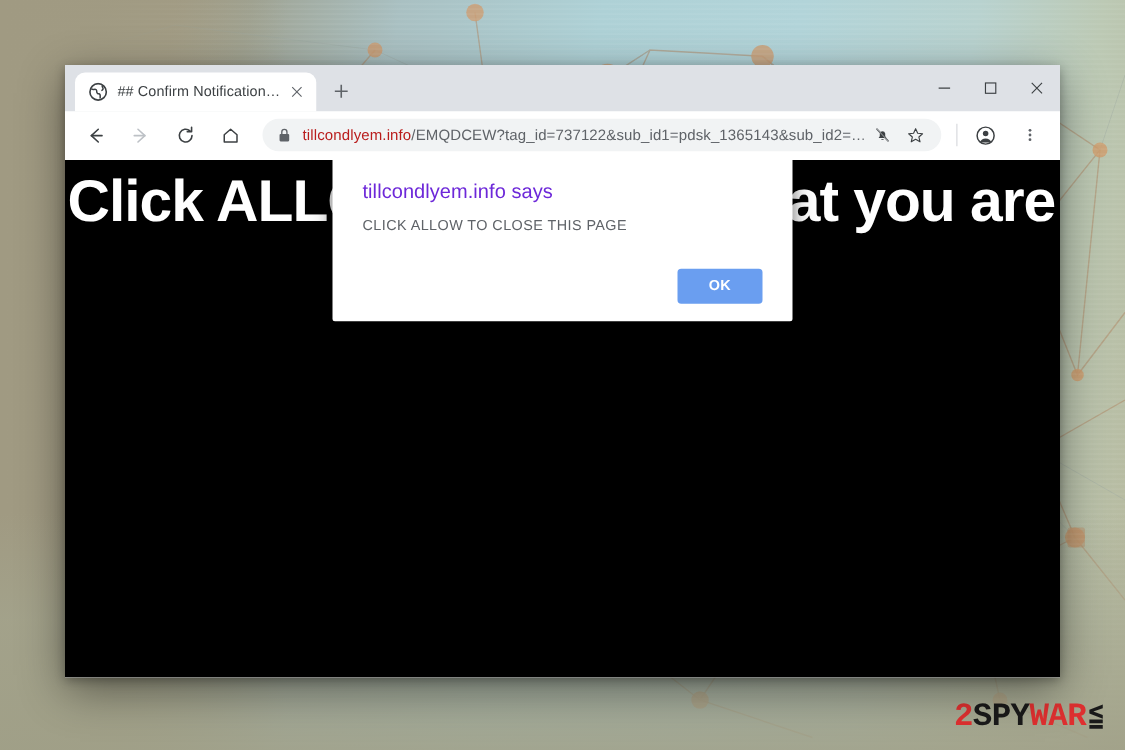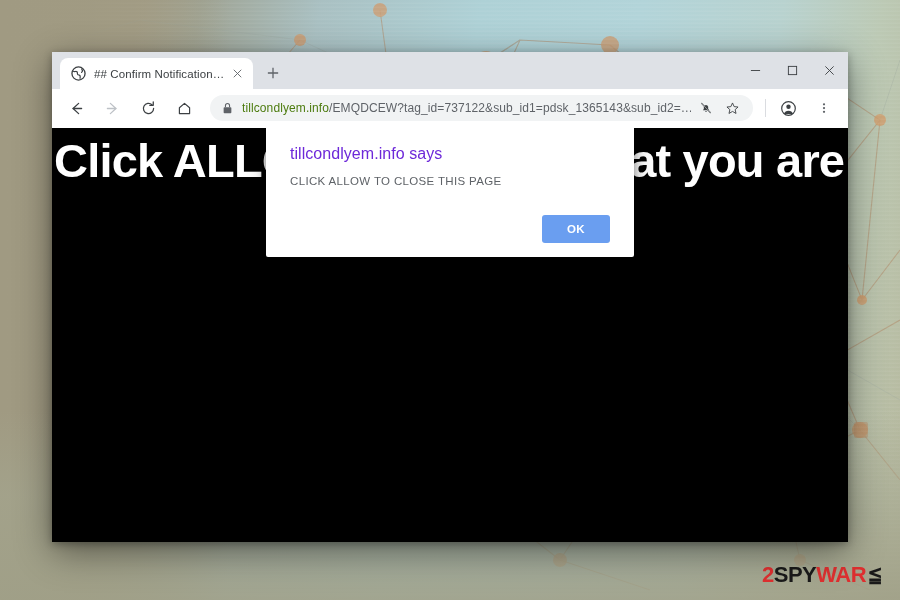--- a/index.html
+++ b/index.html
@@ -67,22 +67,22 @@
     inset: 0;
     width: 900px;
     height: 600px;
   }
 
   
   #watermark {
     position: absolute;
     right: 16px;
     bottom: 14px;
-    font-family: Liberation Sans, sans-serif;
-    font-size: 22px;
+    font-family: Liberation Mono, monospace;
+    font-size: 26px;
     font-weight: bold;
     letter-spacing: -0.5px;
     line-height: 1;
     user-select: none;
     white-space: nowrap;
   }
   #watermark .wm-2    { color: #e03030; }
   #watermark .wm-spy  { color: #1a1a1a; }
   #watermark .wm-war  { color: #e03030; }
   #watermark .wm-e    { color: #1a1a1a; display:inline-block; transform: scaleX(0.8); }
@@ -202,21 +202,21 @@
   #lock-icon { flex: 0 0 11px; margin-right: 9px; display:block; }
   #url-text {
     flex: 1 1 auto;
     font-size: 12px;
     color: #5f6368;
     white-space: nowrap;
     overflow: hidden;
     text-overflow: clip;
     letter-spacing: 0.1px;
   }
-  #url-text .host { color: #4d7c0f; }
+  #url-text .host { color: #b91c1c; }
   .omni-icon {
     flex: 0 0 22px;
     width: 22px; height: 22px;
     display: flex;
     align-items: center;
     justify-content: center;
     margin-left: 4px;
   }
   #toolbar-divider {
     width: 1px; height: 18px;

